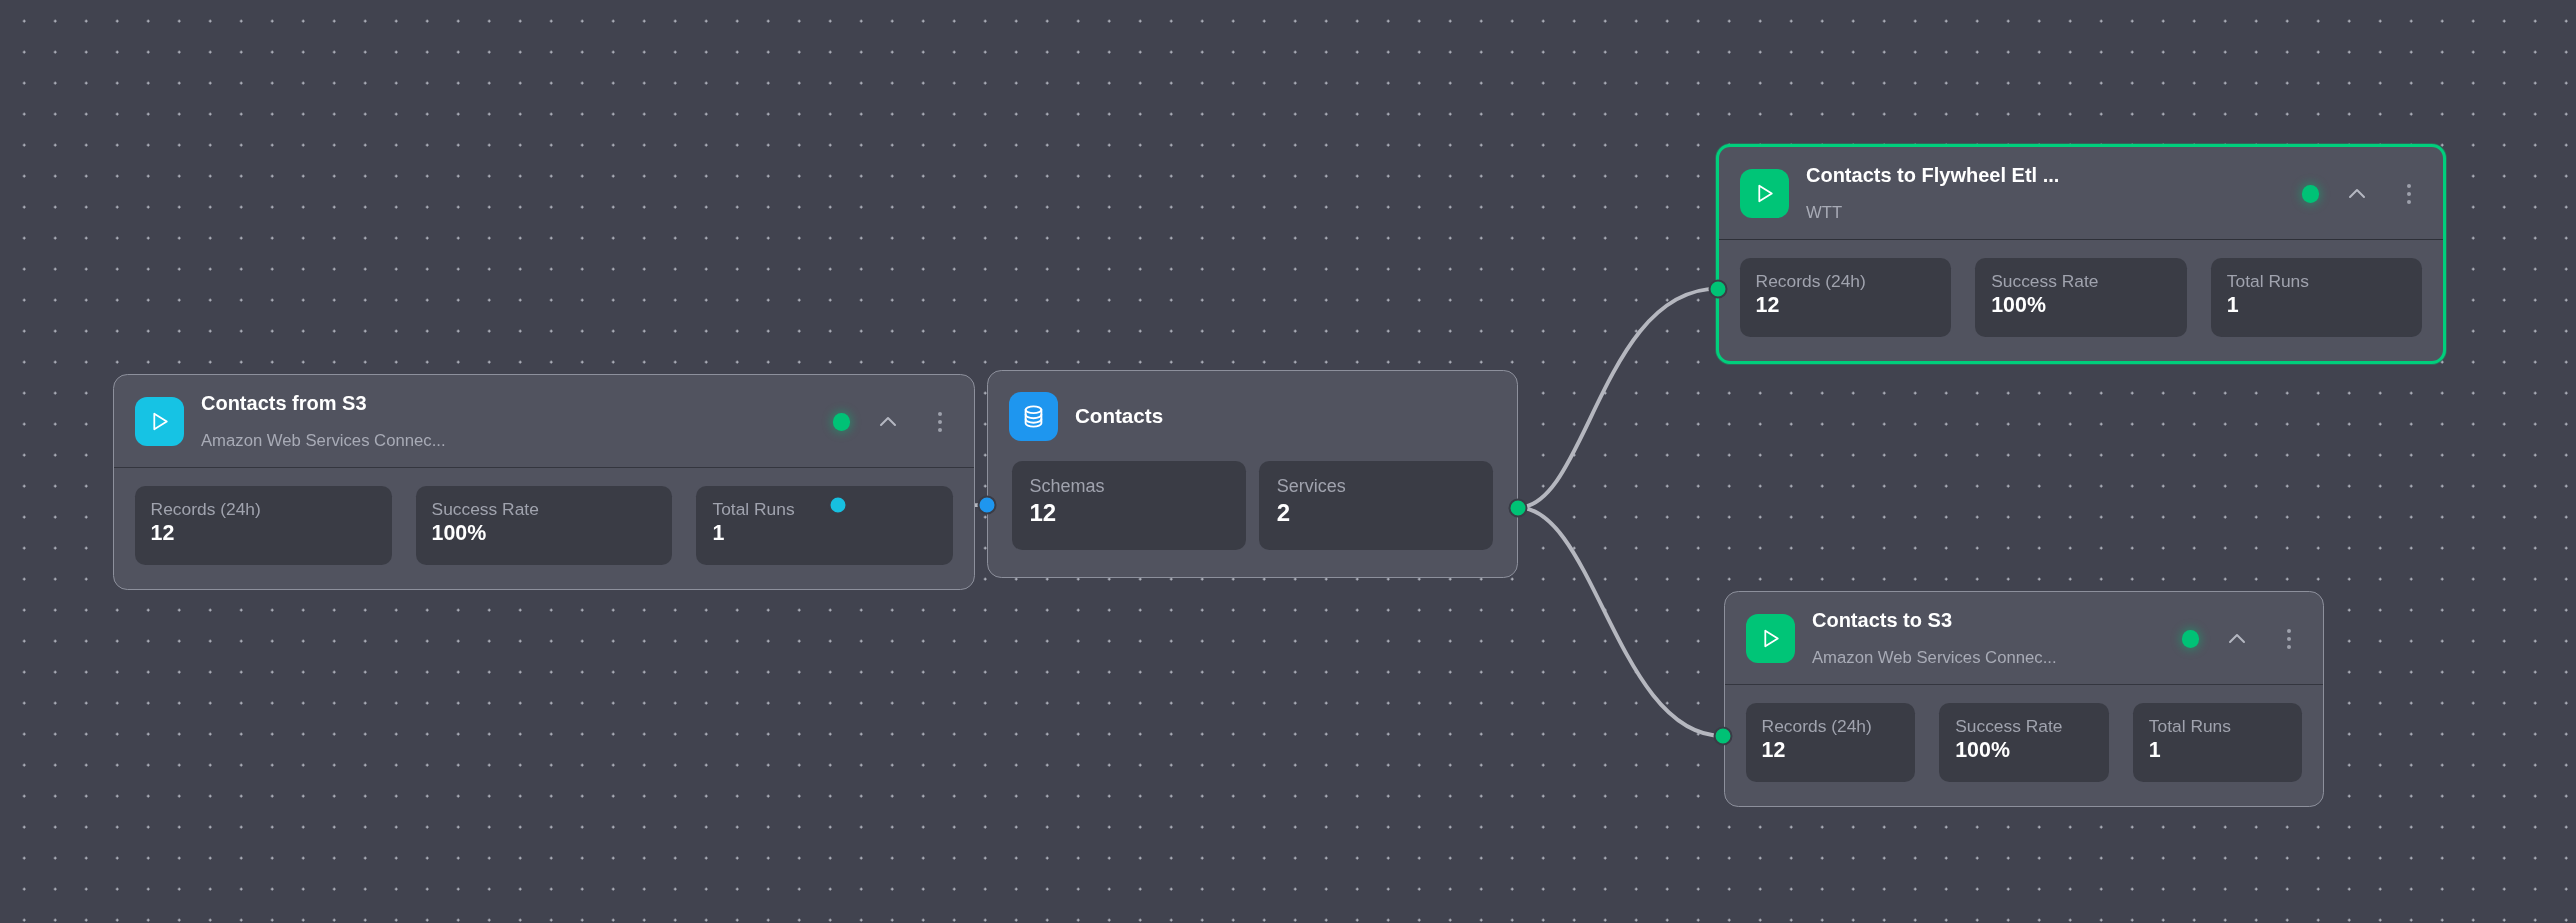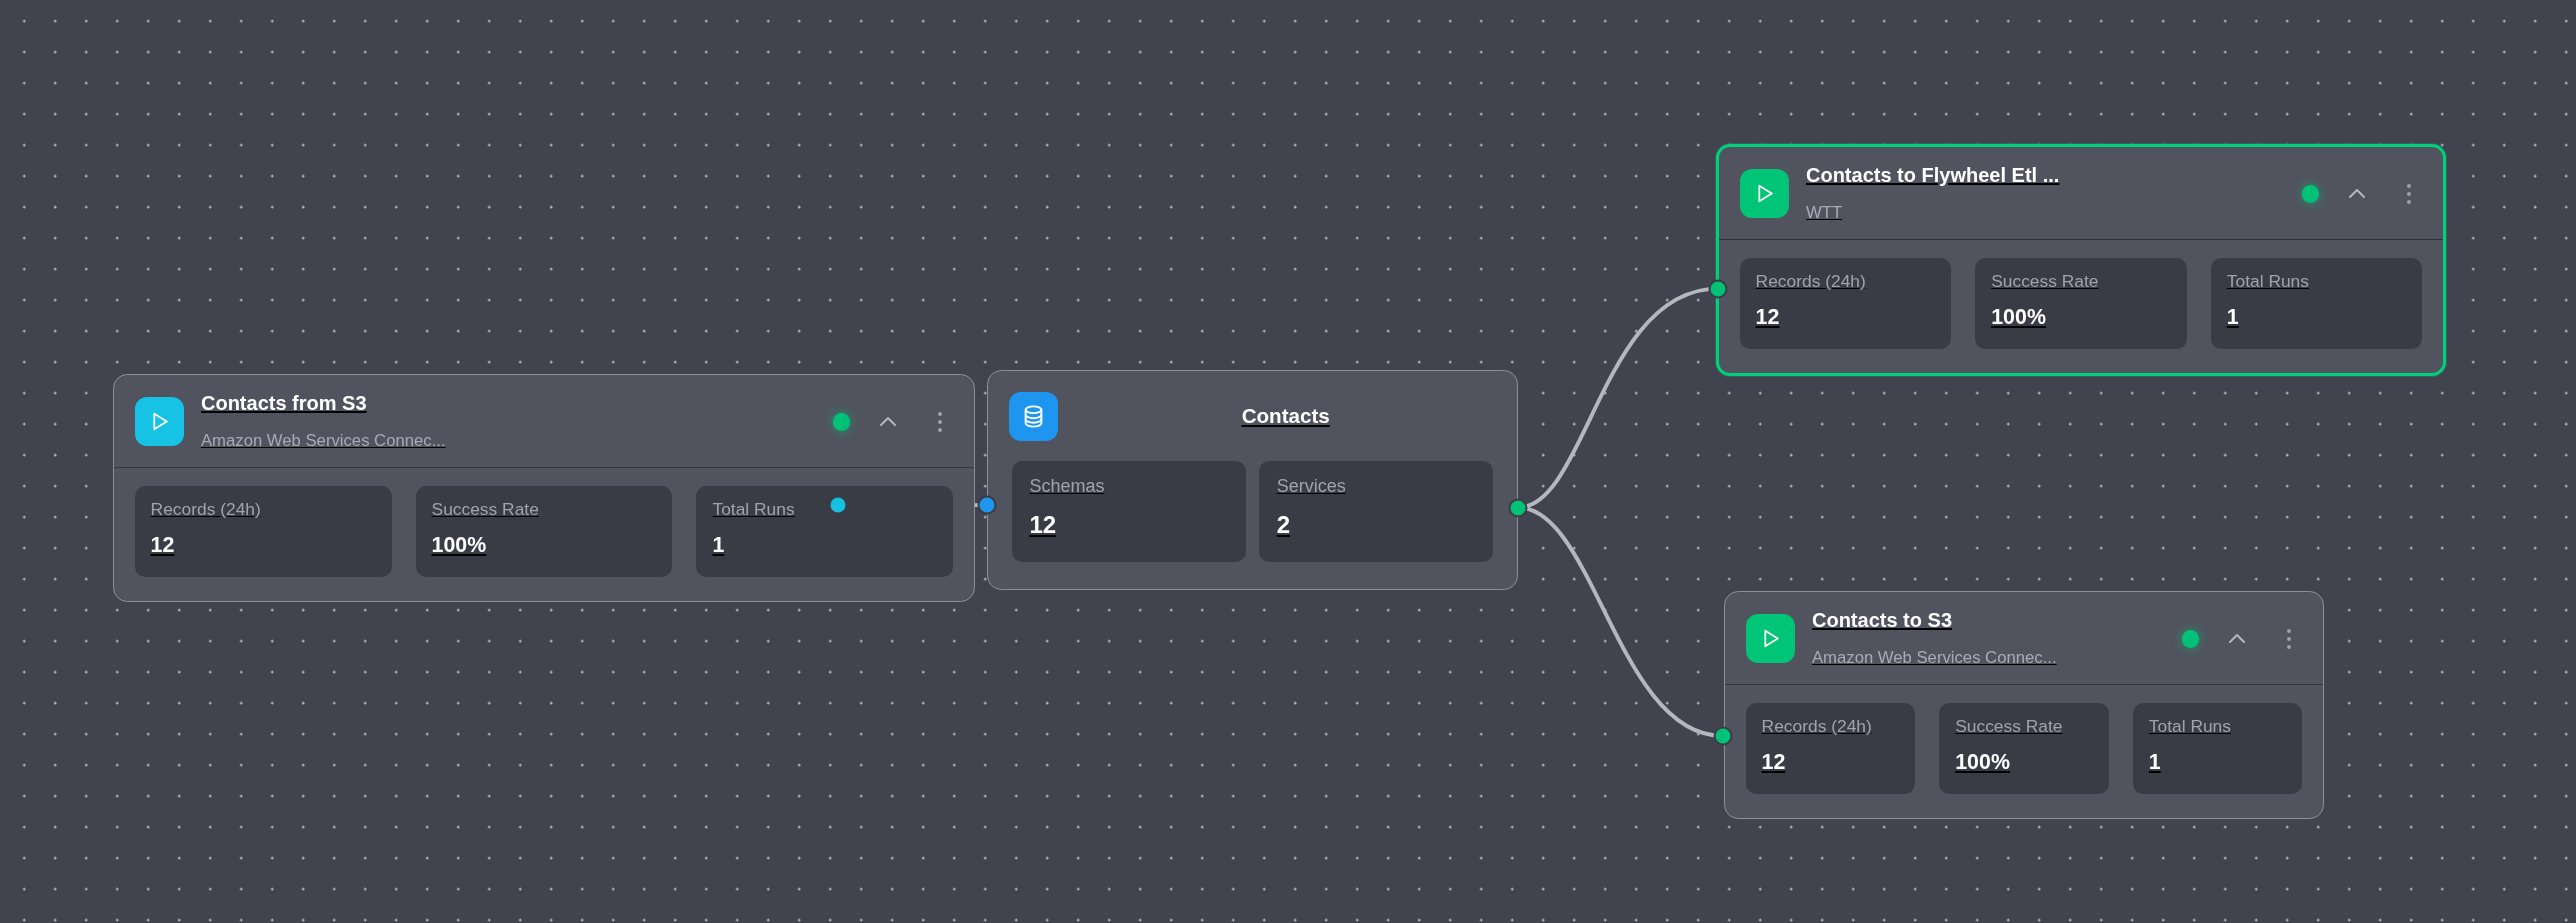--- a/index.html
+++ b/index.html
@@ -59,21 +59,20 @@
 
   
   .node {
     position: absolute;
     box-sizing: border-box;
     background: #51535f;
     border-radius: 14.3px;
     border: 1.6px solid #8d909c;
     z-index: 10;
     overflow: hidden;
-    text-decoration: underline;
   }
   .node.selected {
     border: 3.2px solid #00cf7c;
     box-shadow: 0 0 0 0.8px rgba(0, 207, 124, 0.35);
   }
 
   .node-header {
     display: flex;
     align-items: center;
     padding: 17.4px 20.6px 16px 20.6px;
@@ -181,29 +180,28 @@
     color: #a0a3ae;
     font-size: 17.4px;
     line-height: 1.2;
     white-space: nowrap;
   }
   .metric-value {
     color: #ffffff;
     font-size: 21.4px;
     font-weight: bold;
     line-height: 1.2;
-    margin-top: 13px;
+    margin-top: 1px;
     white-space: nowrap;
   }
 
   
   .node.db .node-header {
     border-bottom: none;
     padding: 20.6px 20.6px 8px 20.6px;
-    text-align: center;
   }
   .node.db .node-body {
     padding: 12.7px 24px 27px 24px;
     gap: 13.5px;
   }
   .node.db .metric {
     padding: 15px 17.4px 22px 17.4px;
   }
   .node.db .metric-label { font-size: 18px; }
   .node.db .metric-value { font-size: 24px; }

